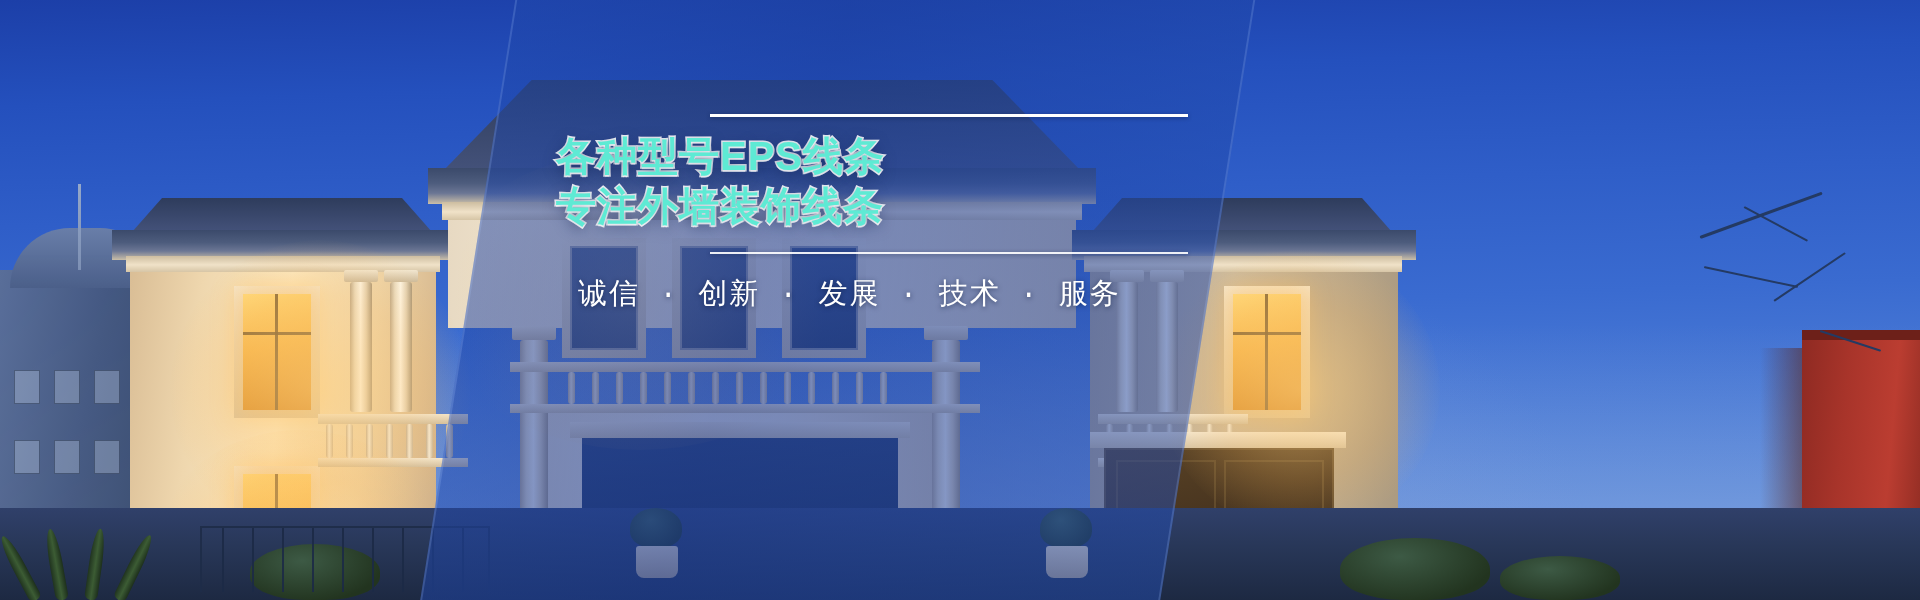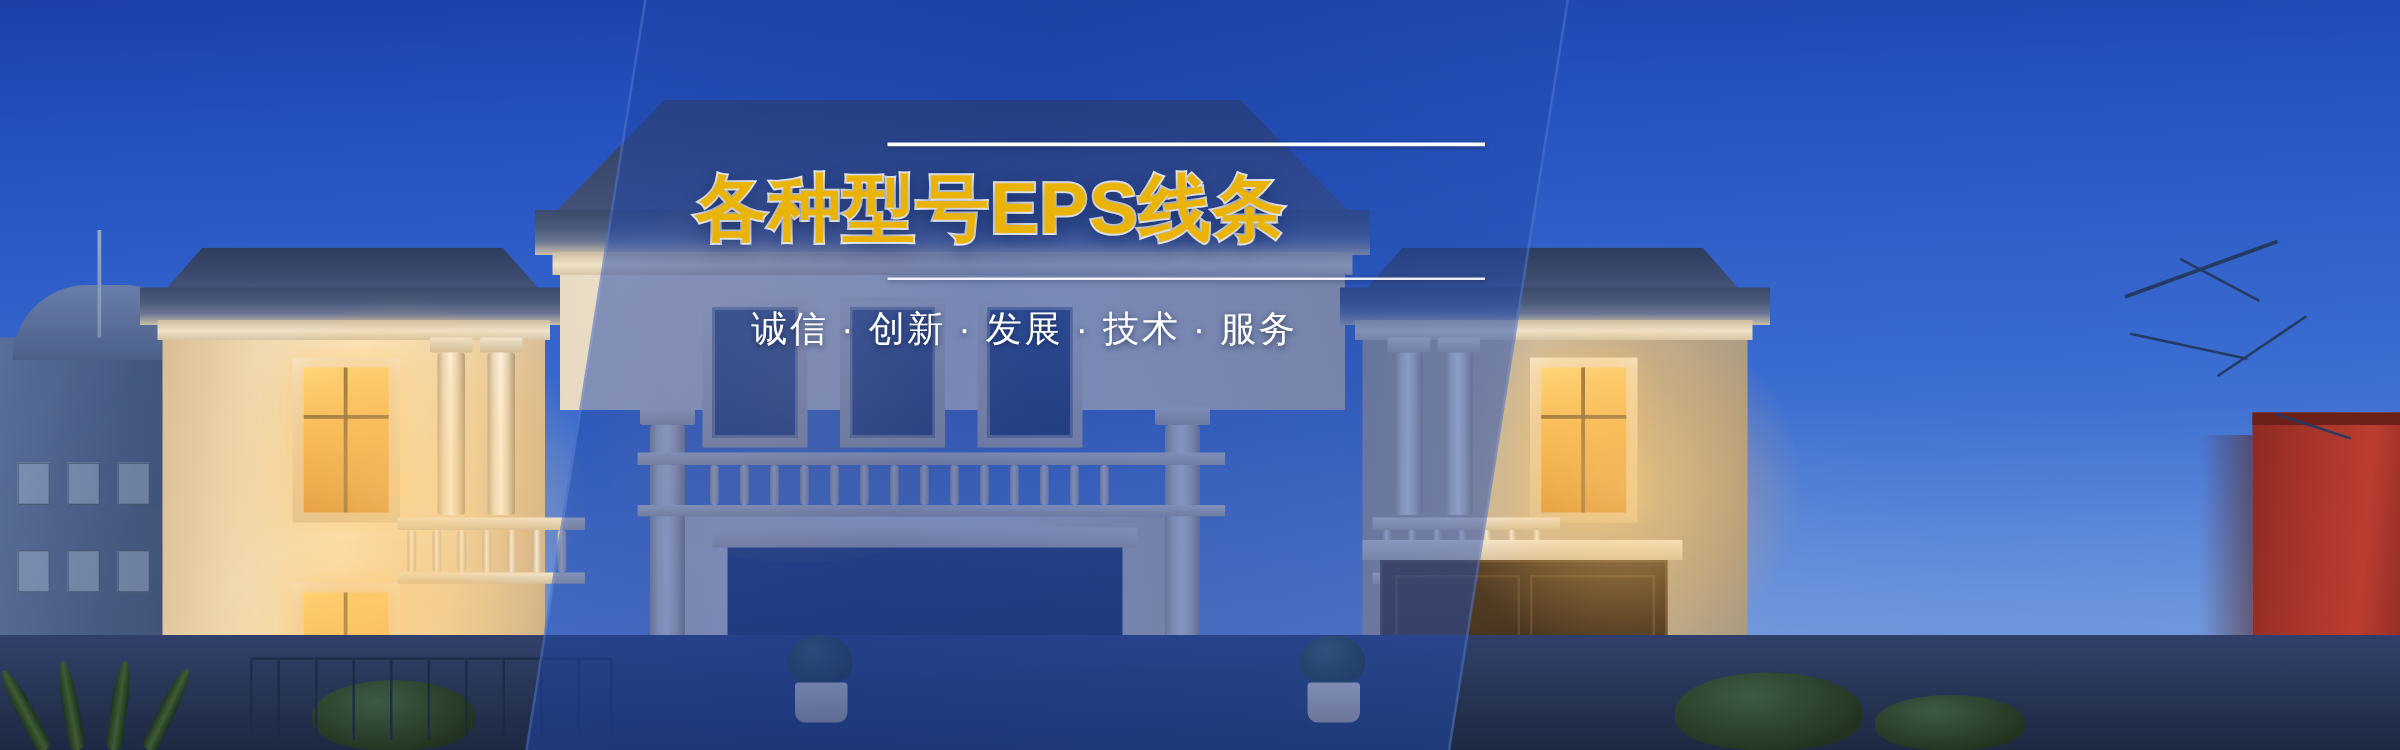--- a/index.html
+++ b/index.html
@@ -218,43 +218,44 @@
 
   .rule {
     width:478px; height:3px;
     background:#ffffff;
     margin:22px 0 18px 150px;
     box-shadow:0 1px 4px rgba(10,24,60,.45);
   }
   .rule-2 { margin:24px 0 20px 150px; height:2px; background:rgba(255,255,255,.9); }
 
   .headline {
-    color:#eab308;
-    font-size:58px;
+    color:#5eead4;
+    font-size:40px;
     font-weight:700;
     line-height:1.09;
     letter-spacing:1px;
     white-space:nowrap;
     margin-left:-4px;
     -webkit-text-stroke:3px rgba(255,255,255,.92);
     paint-order:stroke fill;
     text-shadow:
       0 2px 0 rgba(255,255,255,.5),
       0 4px 14px rgba(12,28,72,.55);
   }
   .headline + .headline { margin-top:6px; }
 
   .tagline {
     color:#ffffff;
     font-size:29px;
     font-weight:400;
     letter-spacing:2px;
-    margin-left:41px;
+    margin-left:18px;
     white-space:nowrap;
     text-shadow:0 1px 5px rgba(10,24,60,.65);
+    font-family:Liberation Mono, monospace;
   }
 </style>
 </head>
 <body>
 
 <div class="stage">
 
   <div class="sky"></div>
   <div class="sky-haze"></div>
 
@@ -422,19 +423,20 @@
     <div class="panel-edge-r"></div>
   </div>
 
   <div class="copy">
 
 
     <div class="rule"></div>
 
     <div class="headline">各种型号EPS线条</div>
 
+    <div class="headline">专注外墙装饰线条</div>
 
     <div class="rule rule-2"></div>
 
     <div class="tagline">诚信 · 创新 · 发展 · 技术 · 服务</div>
   </div>
 
 </div>
 
 </body></html>

